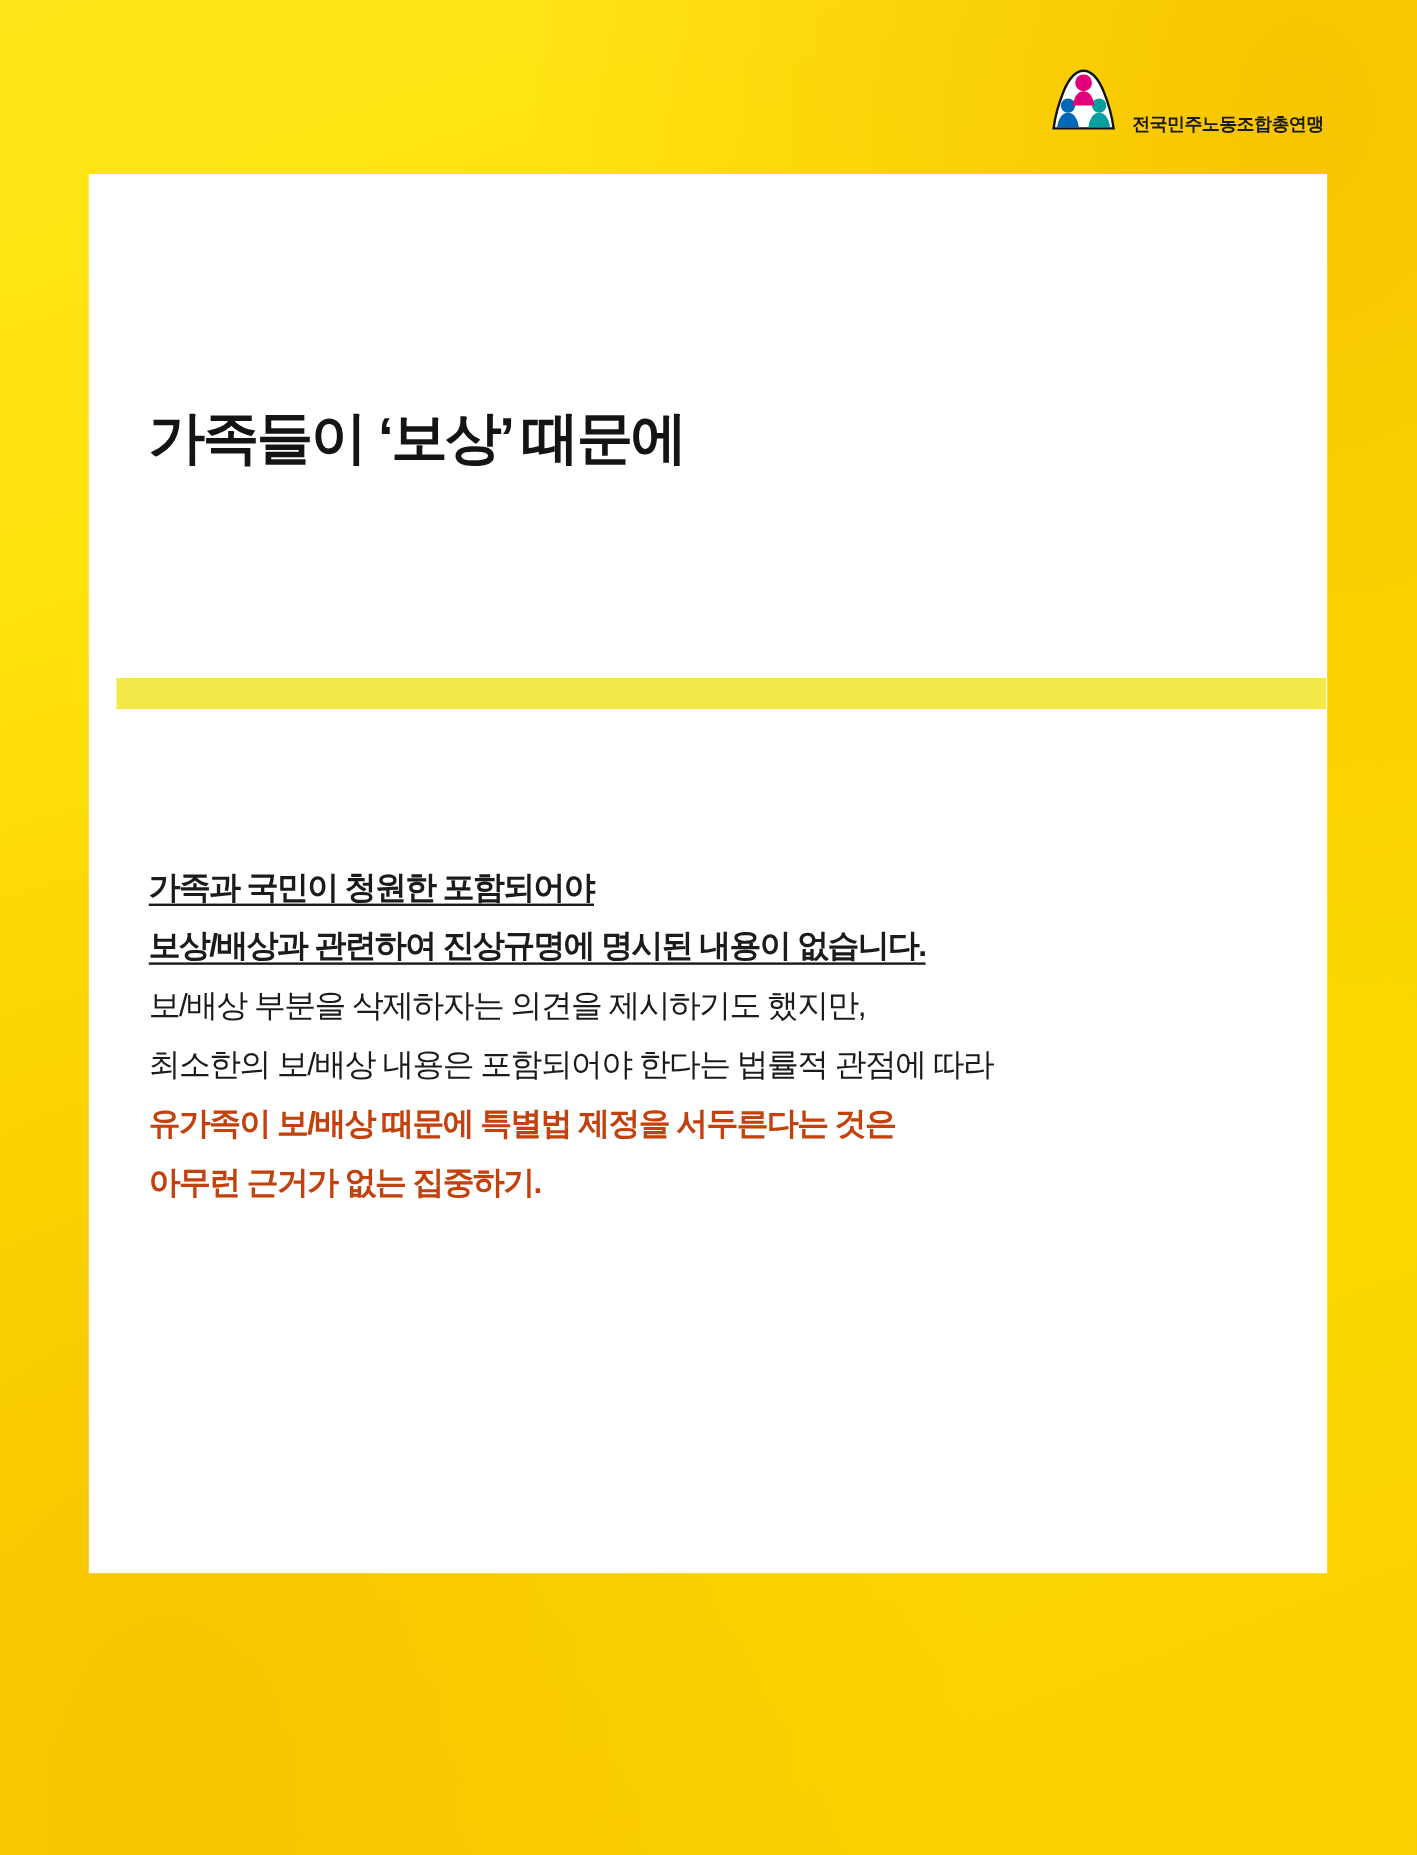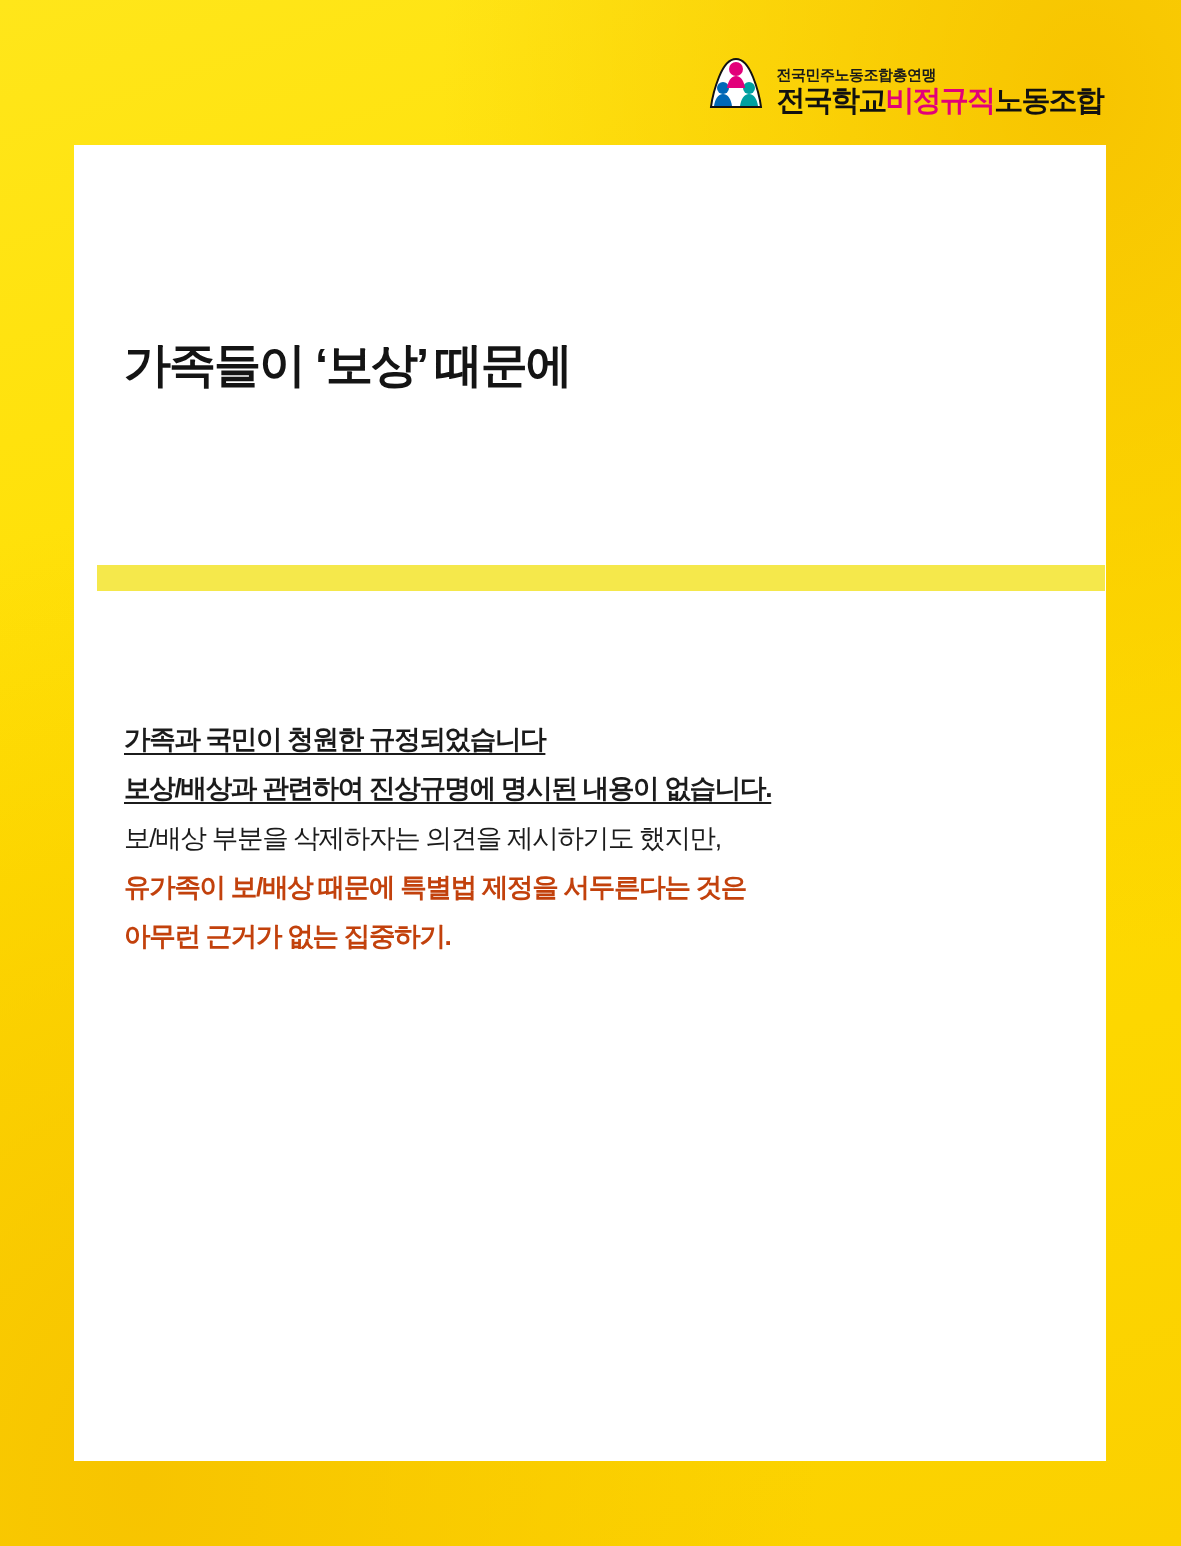--- a/index.html
+++ b/index.html
@@ -65,21 +65,21 @@
   .logo-main .accent {
     color: #E2007A;
   }
 
   
   .card {
     position: absolute;
     left: 74px;
     top: 145px;
     width: 1032px;
-    height: 1316px;
+    height: 1166px;
     background: #FFFFFF;
   }
 
   .headline {
     position: absolute;
     left: 50px;
     top: 180px;
     width: 950px;
     color: #141414;
     font-size: 47px;
@@ -139,34 +139,34 @@
         <circle cx="31" cy="14" r="7" fill="#E2007A"></circle>
         <circle cx="18" cy="33" r="6" fill="#0068B7"></circle>
         <circle cx="44" cy="33" r="6" fill="#00A0A0"></circle>
         <path d="M31 21 C26 21 23 26 22 33 L40 33 C39 26 36 21 31 21 Z" fill="#E2007A"></path>
         <path d="M18 39 C13 39 10 44 9 51 L27 51 C26 44 23 39 18 39 Z" fill="#0068B7"></path>
         <path d="M44 39 C39 39 36 44 35 51 L53 51 C52 44 49 39 44 39 Z" fill="#00A0A0"></path>
       </svg>
     </div>
     <div class="logo-text">
       <div class="logo-top">전국민주노동조합총연맹</div>
-      <div class="logo-main"><span>전국학교</span><span class="accent">비정규직</span><span>노동조합</span></div>
     </div>
   </div>
 
   <div class="card">
 
     <div class="headline">
       <span class="line1">가족들이 ‘보상’ 때문에</span>
     </div>
 
     <div class="divider"></div>
 
     <div class="body-block">
-      <p class="p-bold-underline">가족과 국민이 청원한 규정되었습니다</p>
+      <p class="p-bold-underline">가족과 국민이 청원한 포함되어야</p>
       <p class="p-bold-underline">보상/배상과 관련하여 진상규명에 명시된 내용이 없습니다.</p>
       <p class="p-plain">보/배상 부분을 삭제하자는 의견을 제시하기도 했지만,</p>
+      <p class="p-plain">최소한의 보/배상 내용은 포함되어야 한다는 법률적 관점에 따라</p>
       <p class="p-accent">유가족이 보/배상 때문에 특별법 제정을 서두른다는 것은</p>
       <p class="p-accent">아무런 근거가 없는 집중하기.</p>
     </div>
 
   </div>
 </div>
 
 </body></html>

